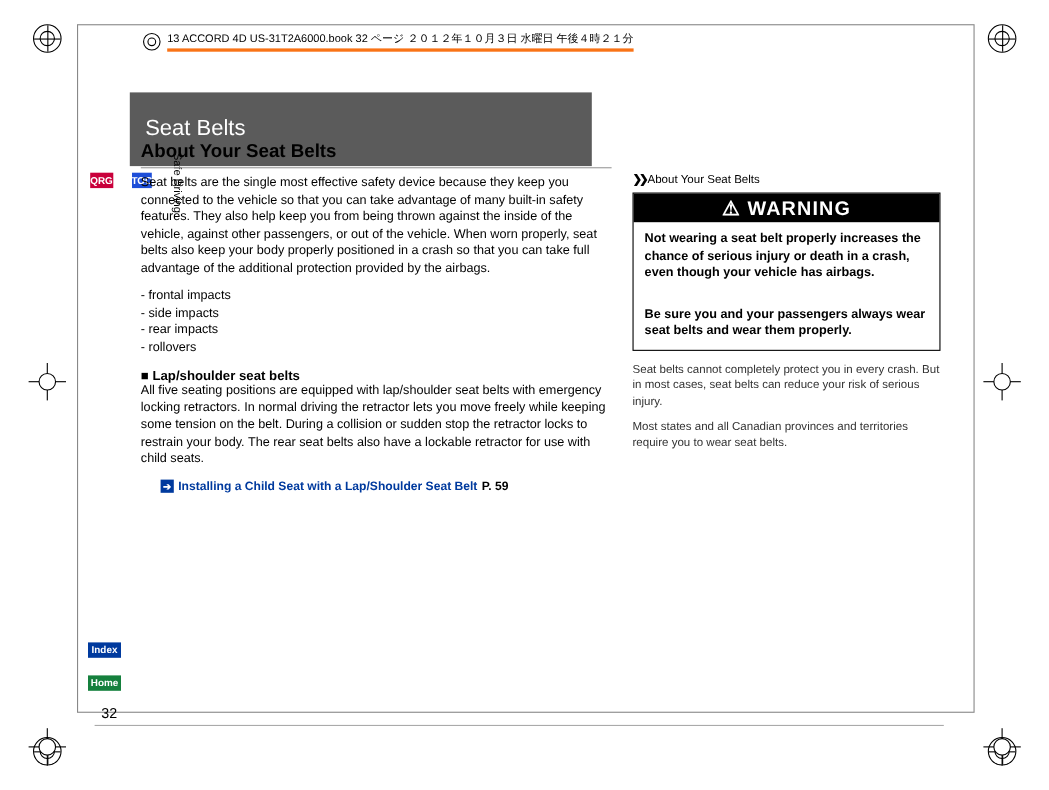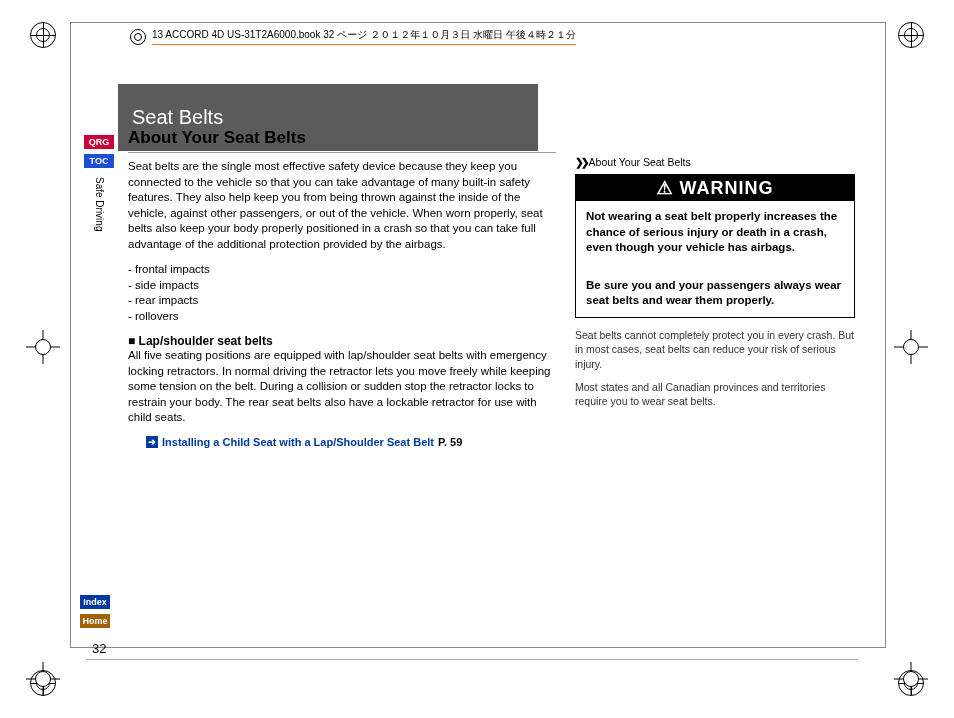--- a/index.html
+++ b/index.html
@@ -40,21 +40,21 @@
       top:28px; left:130px;
       display:flex; align-items:center;
       gap:6px;
       font-size:10px;
     }
     .book-rosette{
       width:16px;height:16px;border:1px solid #000;border-radius:50%;
       position:relative;flex:0 0 auto;
     }
     .book-rosette::before{content:"";position:absolute;inset:3px;border:1px solid #000;border-radius:50%;}
-    .book-meta{border-bottom:1px solid #f97316;padding-bottom:2px;text-align:center;}
+    .book-meta{border-bottom:3px solid #f97316;padding-bottom:2px;text-align:center;}
     .side-cross{
       position:absolute;
       width:34px;height:34px;
     }
     .side-cross .h{position:absolute;top:50%;left:0;width:100%;height:1px;background:#000;transform:translateY(-50%);}
     .side-cross .v{position:absolute;left:50%;top:0;height:100%;width:1px;background:#000;transform:translateX(-50%);}
     .side-cross .c{position:absolute;top:50%;left:50%;width:16px;height:16px;border:1px solid #000;border-radius:50%;transform:translate(-50%,-50%);background:#fff;}
     .sc-left{ left:26px; top:330px; }
     .sc-right{ right:26px; top:330px; }
     .sc-bl{ left:26px; bottom:22px; }
@@ -68,23 +68,23 @@
       font-size:20px;
       padding:22px 14px;
       font-weight:400;
     }
     .nav-col{
       position:absolute;
       left:82px;
       top:135px;
       width:34px;
       display:flex;
-      flex-direction:column;
+      flex-direction:row;
       align-items:center;
-      gap:5px;
+      gap:17px;
     }
     .nav-btn{
       display:block;
       width:30px;
       padding:2px 0;
       text-align:center;
       color:#fff;
       font-weight:700;
       font-size:9px;
       cursor:pointer;
@@ -97,24 +97,24 @@
       margin-top:4px;
       color:#000;
     }
     .nav-bottom{
       position:absolute;
       left:80px;
       bottom:90px;
       width:36px;
       display:flex;
       flex-direction:column;
-      gap:5px;
+      gap:16px;
     }
     .nav-index{ background:#003a9e; }
-    .nav-home{ background:#a16207; }
+    .nav-home{ background:#15803d; }
     .main{
       position:absolute;
       top:128px; left:128px;
       width:428px;
     }
     .subtitle{
       font-size:17px;
       font-weight:700;
       padding-bottom:4px;
       border-bottom:1px solid #999;

